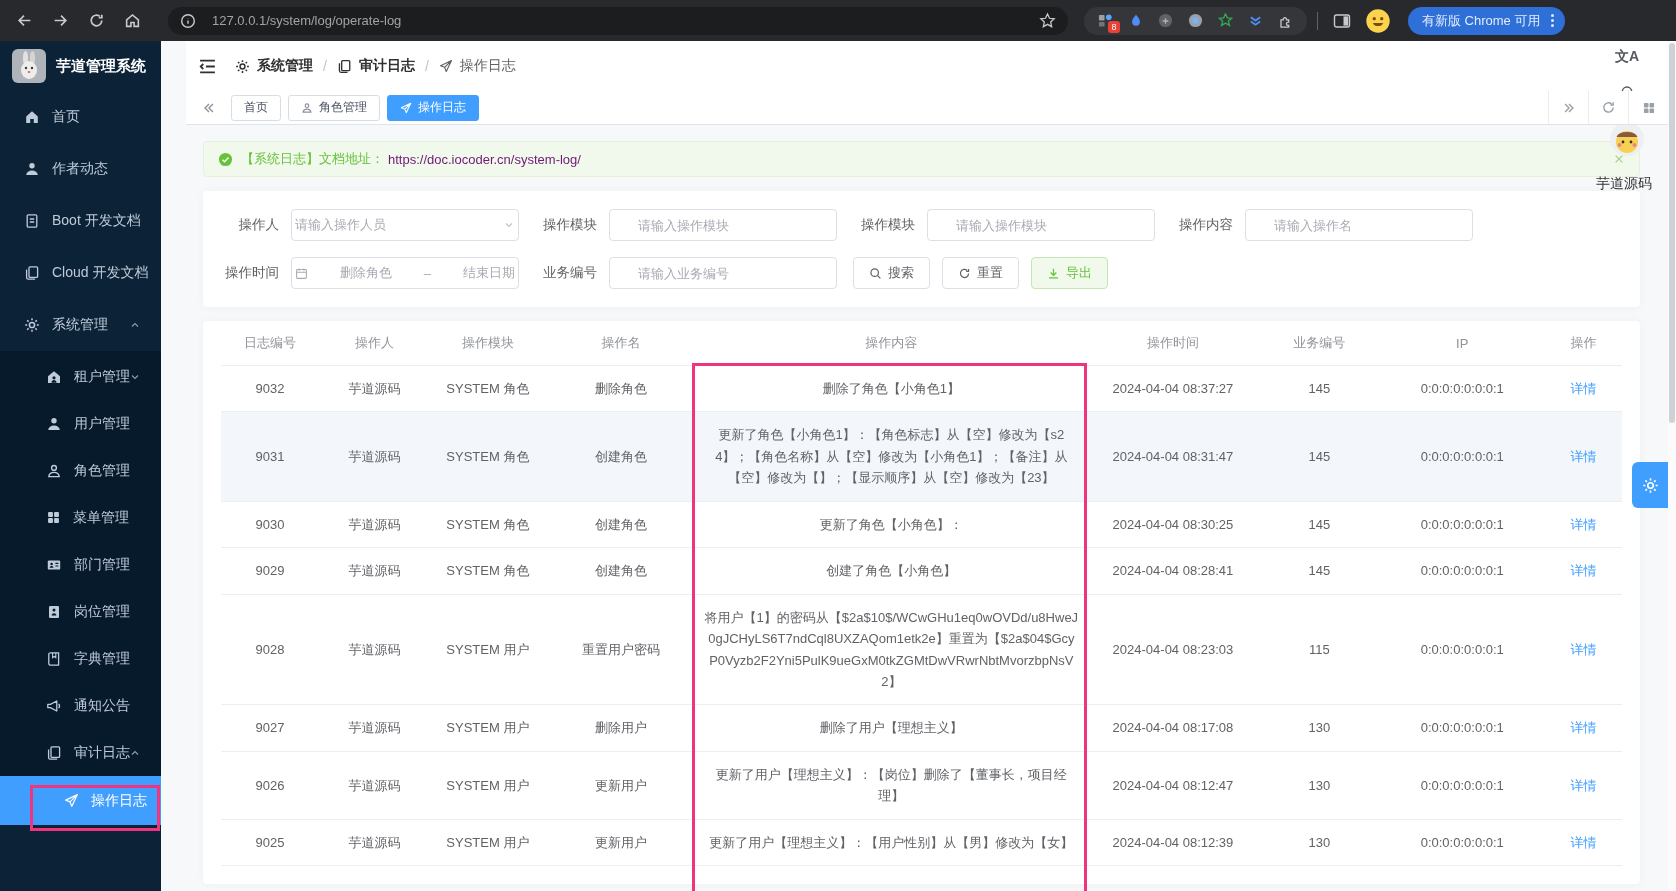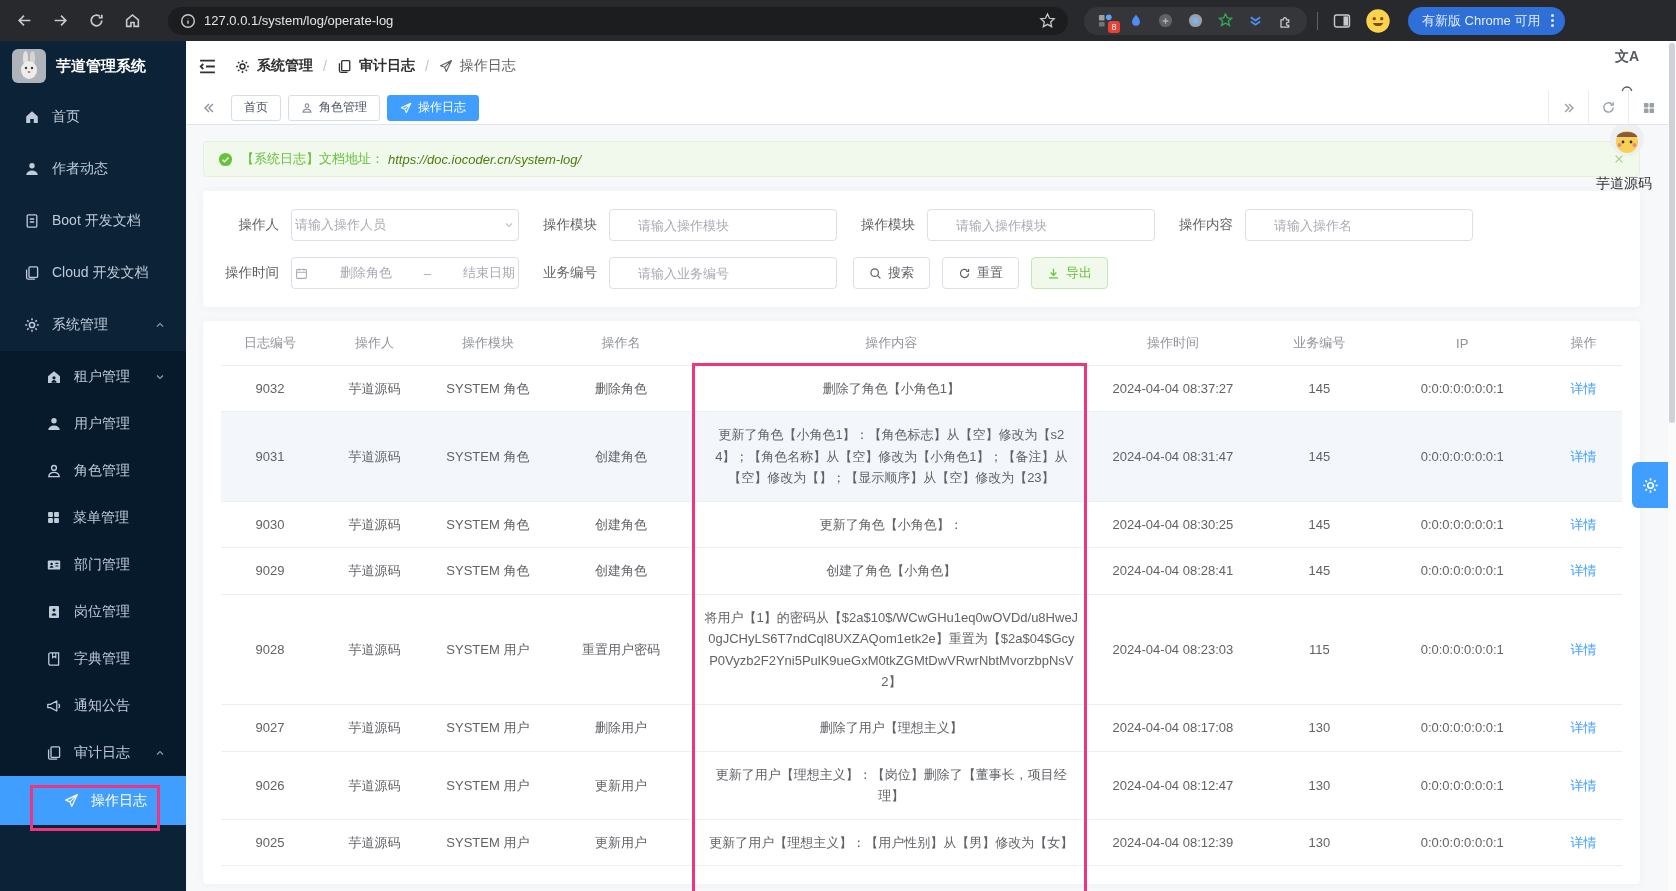--- a/index.html
+++ b/index.html
@@ -3,32 +3,32 @@
 <meta charset="utf-8">
 <style>
   * { margin:0; padding:0; box-sizing:border-box; }
   html,body { width:1676px; height:891px; }
   body { font-family:"Liberation Sans",sans-serif; background:#f6f8f9; position:relative; overflow:hidden; }
   svg { display:block; }
 
   
   .chrome { position:absolute; top:0; left:0; right:0; height:41px; background:#28292d; display:flex; align-items:center; padding:0 10px; z-index:20; }
   .navbtn { width:28px; height:28px; border-radius:50%; display:flex; align-items:center; justify-content:center; color:#c7cacd; margin-right:8px; flex:none; }
-  .omnibox { height:28px; width:900px; background:#1c1d1f; border-radius:14px; display:flex; align-items:center; padding:0 12px; color:#e5e5e5; font-size:13px; gap:8px; margin-left:14px; flex:none; }
+  .omnibox { height:28px; width:900px; background:#1c1d1f; border-radius:14px; display:flex; align-items:center; padding:0 12px; color:#a3a3a3; font-size:13px; gap:16px; margin-left:14px; flex:none; }
   .omnibox .grow { flex:1; }
   .ext-tray { display:flex; align-items:center; gap:13px; background:#35363a; border-radius:14px; height:28px; padding:0 13px; margin-left:16px; flex:none; }
   .ext-ic { width:17px; height:17px; position:relative; flex:none; display:flex; align-items:center; justify-content:center; }
   .ext-badge { position:absolute; right:-6px; bottom:-4px; background:#e94235; color:#fff; font-size:9px; line-height:12px; min-width:12px; text-align:center; border-radius:3px; padding:0 2px; }
   .chrome-div { width:1px; height:18px; background:#5f6368; margin:0 10px; }
   .update-pill { height:28px; background:#2e6fd8; color:#e3ecfd; border-radius:14px; display:flex; align-items:center; padding:0 6px 0 14px; font-size:13px; gap:6px; margin-left:8px; flex:none; }
   .dots3 { display:flex; flex-direction:column; gap:2px; padding:0 5px; }
   .dots3 i { width:3px; height:3px; border-radius:50%; background:#dfe9ff; }
 
   
-  .sidebar { position:absolute; top:41px; left:0; width:186px; bottom:0; background:#0b2237; color:#bfcbd9; z-index:10; }
+  .sidebar { position:absolute; top:41px; left:0; width:161px; bottom:0; background:#0b2237; color:#bfcbd9; z-index:10; }
   .logo-row { height:50px; display:flex; align-items:center; padding-left:12px; gap:10px; }
   .logo-title { color:#fff; font-weight:bold; font-size:15px; }
   .menu-item { height:52px; display:flex; align-items:center; padding-left:24px; gap:12px; font-size:14px; position:relative; cursor:pointer; }
   .menu-item .mi { color:#bfcbd9; flex:none; }
   .menu-item .arrow { position:absolute; right:20px; color:#8d9aa8; }
   .submenu { background:#071a2c; padding-top:2px; }
   .submenu .menu-item { height:47px; padding-left:46px; }
   .menu-item.active { background:#409eff; color:#fff; height:49px; padding-left:64px; }
   .menu-item.active .mi { color:#fff; }
 
@@ -46,21 +46,21 @@
   .tabbar { position:absolute; top:91px; left:186px; right:8px; height:34px; background:#fff; border-bottom:1px solid #dfe4ea; display:flex; align-items:center; padding:0 0 0 8px; z-index:5; }
   .tab-arrow { color:#8c939d; padding:0 8px; display:flex; }
   .tab { height:26px; display:inline-flex; align-items:center; gap:6px; border:1px solid #d8dce5; border-radius:3px; padding:0 12px; font-size:12px; color:#495060; margin-left:7px; background:#fff; cursor:pointer; }
   .tab.active { background:#409eff; border-color:#409eff; color:#fff; }
   .tabbar-right { margin-left:auto; display:flex; align-items:center; height:100%; }
   .tb-btn { width:40px; height:100%; display:flex; align-items:center; justify-content:center; color:#9aa0a6; border-left:1px solid #ececec; }
 
   
   .content { position:absolute; top:125px; left:186px; right:8px; bottom:0; padding:16px 28px 0 17px; background:#f6f8f9; overflow:hidden; }
   .alert { height:36px; background:#f0f9eb; border:1px solid #e4f2da; border-radius:4px; display:flex; align-items:center; padding:0 14px; color:#67c23a; font-size:13px; gap:8px; position:relative; }
-  .alert a { color:#4d7c0f; text-decoration:none;font-style:italic; }
+  .alert a { color:#701a75; text-decoration:none; }
   .alert .close { position:absolute; right:14px; color:#a3cf8e; cursor:pointer; display:flex; }
   .card { background:#fff; border-radius:4px; box-shadow:0 0 10px rgba(0,0,0,0.04); }
   .filter-card { margin-top:14px; padding:18px 0 18px 14px; }
   .filter-row { display:flex; align-items:center; }
   .filter-row + .filter-row { margin-top:16px; }
   .field { display:flex; align-items:center; margin-right:16px; }
   .field .flabel { width:62px; text-align:right; margin-right:12px; color:#606266; font-size:13.5px; white-space:nowrap; flex:none; }
   .control { width:228px; height:32px; border:1px solid #dcdfe6; border-radius:4px; font-size:13px; color:#606266; background:#fff; }
   input.control { padding:0 28px; outline:none; }
   input.control::placeholder { color:#a8abb2; }

